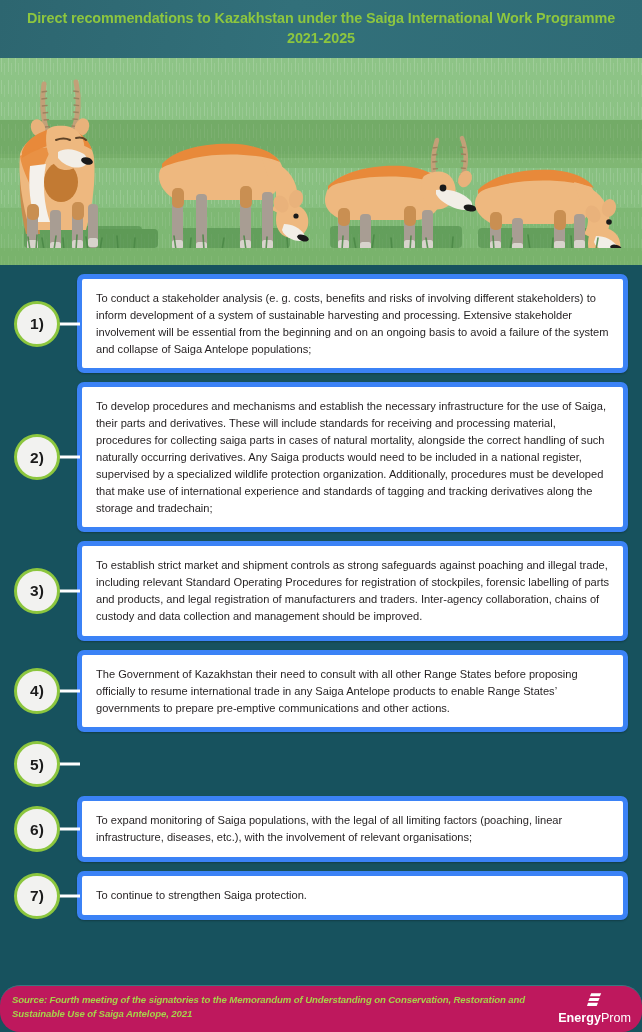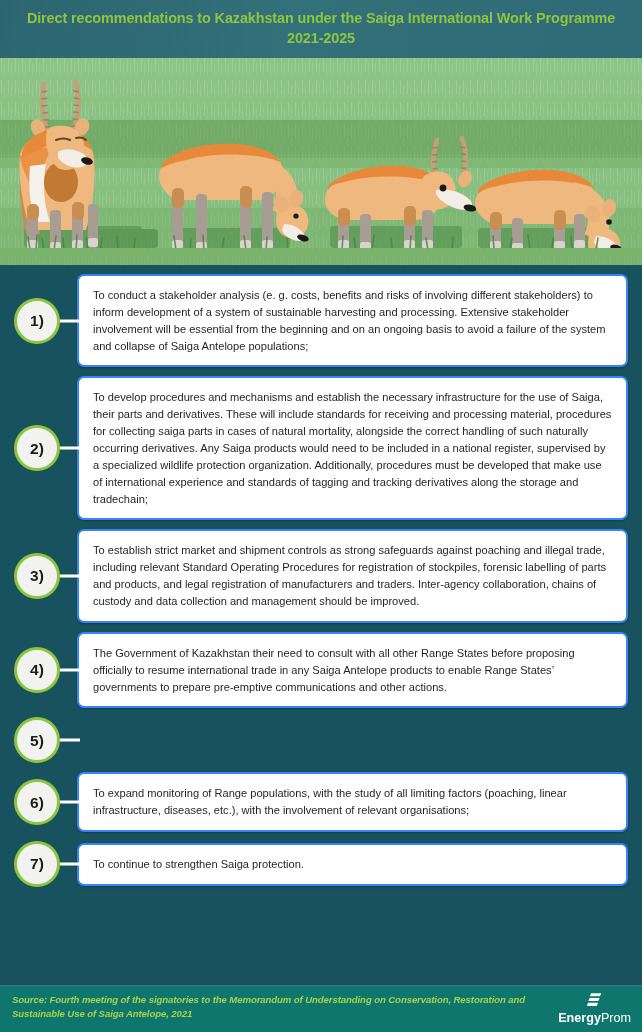--- a/index.html
+++ b/index.html
@@ -101,42 +101,43 @@
     top: 50%;
     transform: translateY(-50%);
     width: 22px;
     height: 3px;
     background: #ffffff;
     z-index: 1;
   }
   .card {
     flex: 1 1 auto;
     background: #ffffff;
-    border: 2px solid #3b82f6;
+    border: 5px solid #3b82f6;
     border-radius: 7px;
     box-sizing: border-box;
     padding: 11px 13px 11px 14px;
     color: #231f20;
     font-size: 11.1px;
     line-height: 1.52;
     box-shadow: 0 1px 2px rgba(0,0,0,0.25);
   }
   .card p {
     margin: 0;
   }
 
   
   .footer {
     flex: 0 0 auto;
     height: 47px;
-    background: #0f766e;
+    background: #be185d;
     border-top: 1px solid #3a7680;
     box-sizing: border-box;
     position: relative;
     padding: 7px 14px 0 12px;
+    border-radius: 20px;
   }
   .source-text {
     color: #a6d34a;
     font-size: 9.6px;
     font-style: italic;
     font-weight: bold;
     line-height: 1.5;
     max-width: 560px;
     letter-spacing: -0.1px;
   }
@@ -442,21 +443,21 @@
           <div class="connector"></div>
         </div>
       </div>
 
       <div class="rec-item">
         <div class="badge-wrap">
           <div class="badge">6)</div>
           <div class="connector"></div>
         </div>
         <div class="card">
-          <p>To expand monitoring of Range populations, with the study of all limiting factors (poaching, linear infrastructure, diseases, etc.), with the involvement of relevant organisations;</p>
+          <p>To expand monitoring of Saiga populations, with the legal of all limiting factors (poaching, linear infrastructure, diseases, etc.), with the involvement of relevant organisations;</p>
         </div>
       </div>
 
       <div class="rec-item">
         <div class="badge-wrap">
           <div class="badge">7)</div>
           <div class="connector"></div>
         </div>
         <div class="card">
           <p>To continue to strengthen Saiga protection.</p>

